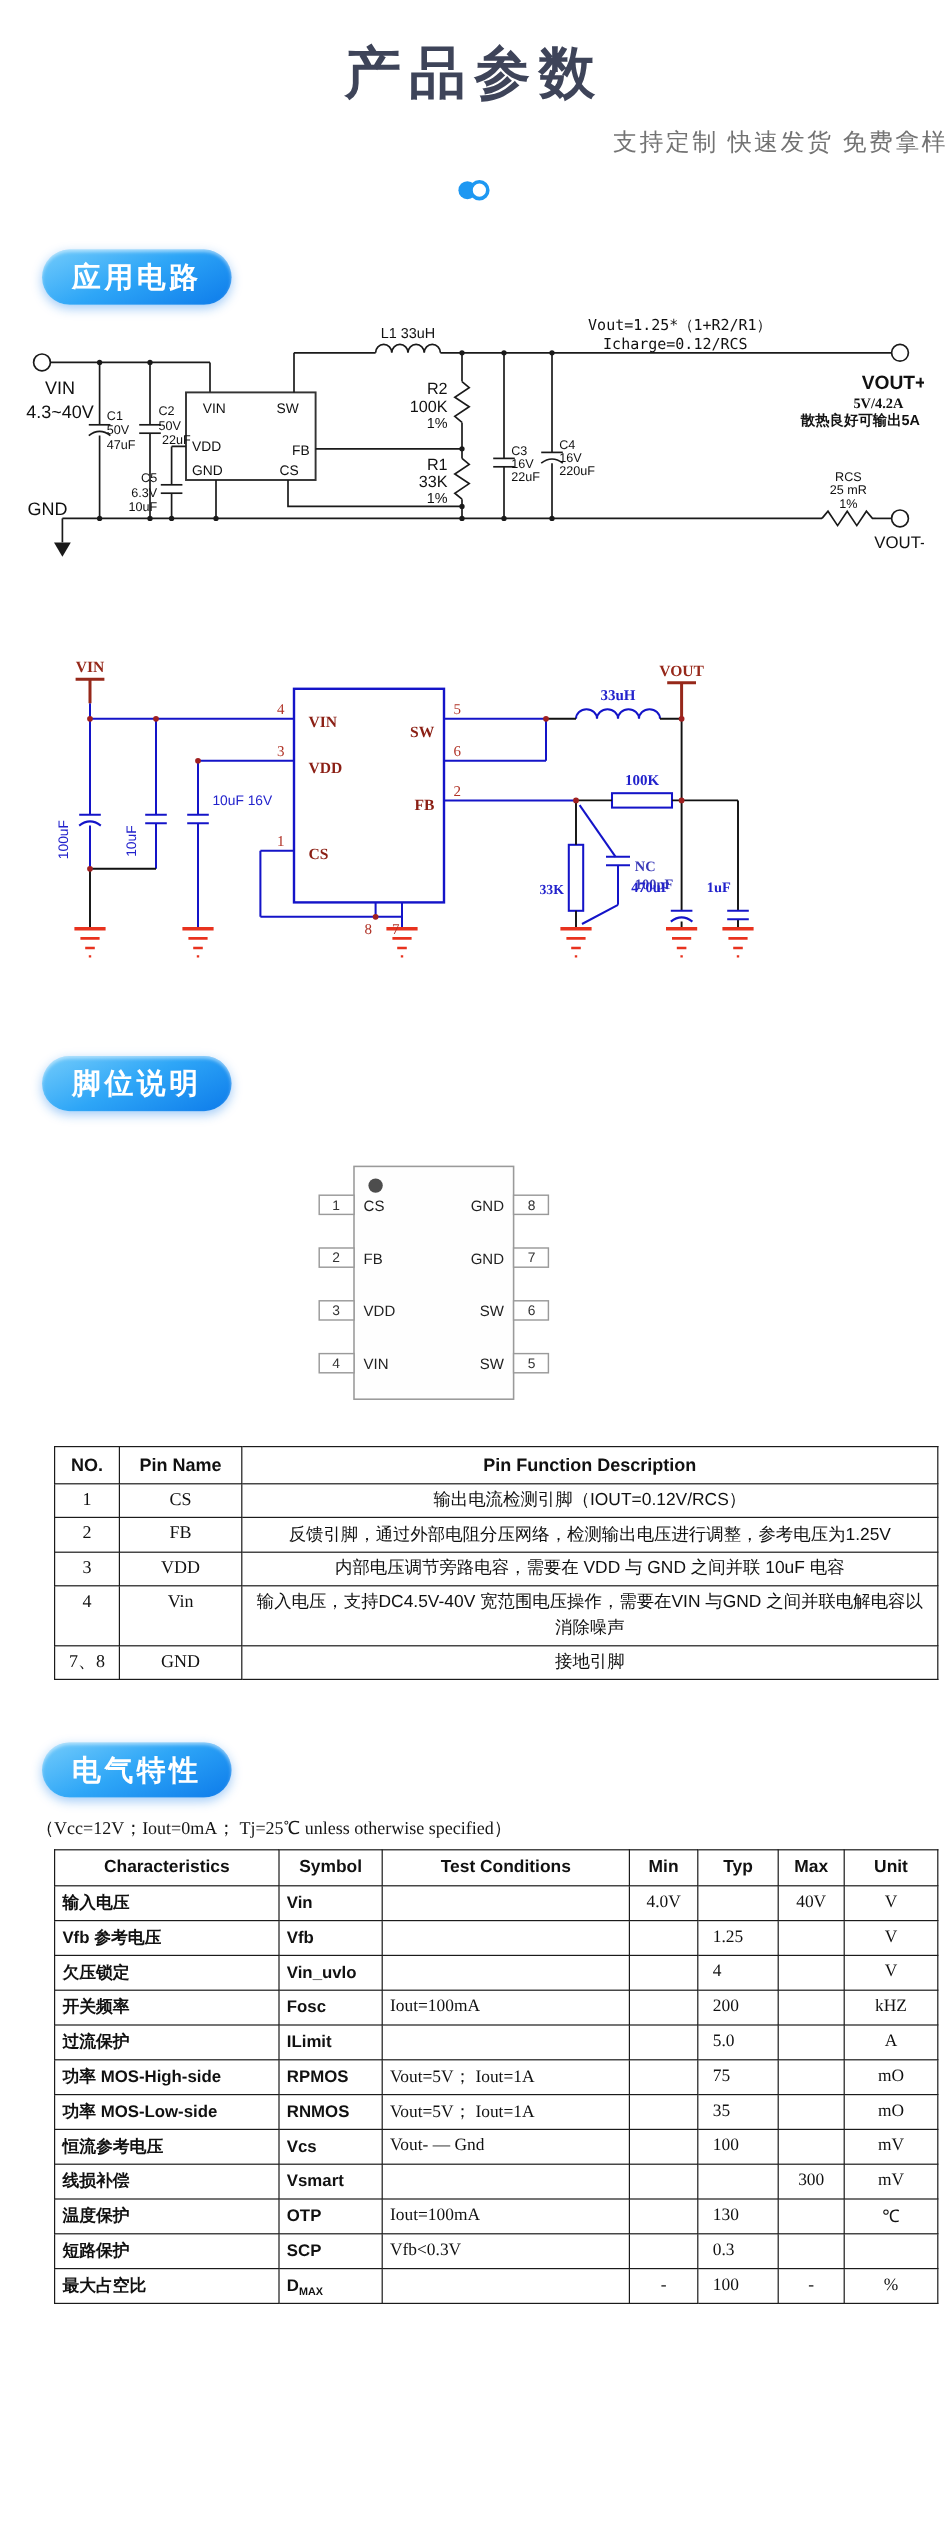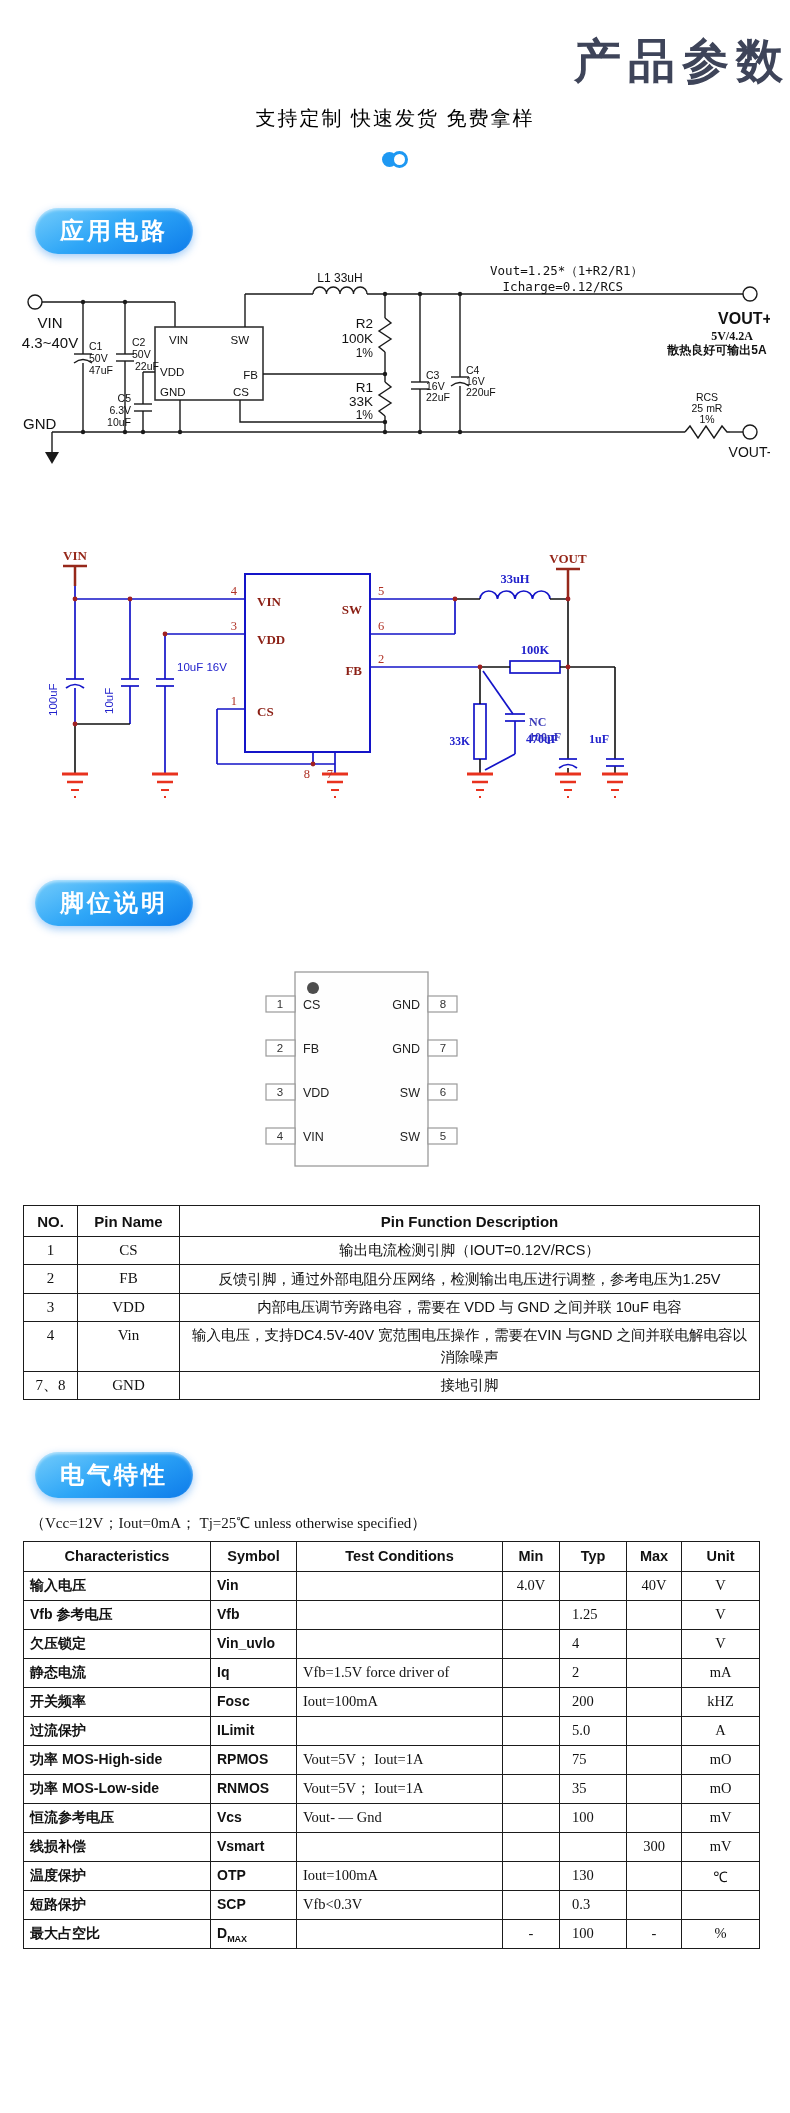--- a/index.html
+++ b/index.html
@@ -1,37 +1,37 @@
 <!DOCTYPE html>
 <html><head>
 <meta charset="utf-8">
 <style>
   html,body{margin:0;padding:0;background:#fff;}
   body{font-family:"Liberation Sans","DejaVu Sans",sans-serif;color:#111;}
   .page{width:790px;margin:0 auto;background:#fff;overflow:hidden;padding-bottom:26px;}
-  .title{margin:30px 0 0 0;text-align:right;font-size:47px;font-weight:800;letter-spacing:7px;color:#3e4459;}
-  .subtitle{margin-top:12px;text-align:center;font-size:20px;letter-spacing:2px;color:#000000;font-weight:500;}
+  .title{margin:30px 0 0 0;text-align:center;font-size:47px;font-weight:800;letter-spacing:7px;color:#3e4459;}
+  .subtitle{margin-top:12px;text-align:right;font-size:20px;letter-spacing:2px;color:#737373;font-weight:500;}
   .dots{margin-top:18px;text-align:center;height:22px;}
   .dot-solid{display:inline-block;width:15px;height:15px;border-radius:50%;background:#1e98f2;vertical-align:middle;}
   .dot-ring{display:inline-block;width:11px;height:11px;border-radius:50%;border:3.5px solid #1e98f2;background:#fff;margin-left:-6px;vertical-align:middle;position:relative;}
   .badge{display:inline-block;margin-left:35px;padding:7px 25px;border-radius:26px;
          background:linear-gradient(155deg,#74ccfb 0%,#2ea6f7 48%,#0d7bea 100%);
          color:#fff;font-size:24px;font-weight:700;letter-spacing:3px;
          box-shadow:0 3px 9px rgba(21,126,235,.4), inset 0 2px 3px rgba(255,255,255,.5);}
   .b1{margin-top:36px;}
   .b2{margin-top:46px;}
   .b3{margin-top:52px;}
   svg{display:block;}
   .svg1{margin:6px 0 0 20px;}
   .svg2{margin:34px 0 0 10px;}
   .svgpin{margin:28px 0 0 240px;}
   .c1txt{font-family:"Liberation Sans","DejaVu Sans",sans-serif;fill:#111;}
   .mono{font-family:"DejaVu Sans Mono",monospace;}
   .serifb{font-family:"Liberation Serif","DejaVu Serif",serif;font-weight:bold;}
-  table{border-collapse:collapse;margin-left:23px;table-layout:fixed;}
+  table{border-collapse:collapse;margin-left:45px;table-layout:fixed;}
   td,th{border:1.6px solid #1b1b1b;padding:2px 6px;overflow:hidden;}
   .pintable{margin-top:16px;width:736px;font-size:14.5px;}
   .pintable th{font-size:15px;height:26px;}
   .pintable td{line-height:1.55;}
   .pt-no{text-align:center;font-family:"Liberation Serif",serif;font-size:15px;}
   .pt-name{text-align:center;font-family:"Liberation Serif",serif;font-size:15px;}
   .pt-desc{text-align:center;}
   .electable{margin-top:8px;width:736px;font-size:14px;}
   .electable th{font-size:14.5px;height:25px;}
   .electable td{height:24px;}
@@ -380,29 +380,20 @@
     <tr>
       <td class="e-char">欠压锁定</td>
       <td class="e-sym"><span>Vin_uvlo</span><sub class="subsc"></sub></td>
       <td class="e-cond"></td>
       <td class="e-min"></td>
       <td class="e-typ">4</td>
       <td class="e-max"></td>
       <td class="e-unit">V</td>
     </tr>
     <tr>
-      <td class="e-char">静态电流</td>
-      <td class="e-sym"><span>Iq</span><sub class="subsc"></sub></td>
-      <td class="e-cond">Vfb=1.5V force driver of</td>
-      <td class="e-min"></td>
-      <td class="e-typ">2</td>
-      <td class="e-max"></td>
-      <td class="e-unit">mA</td>
-    </tr>
-    <tr>
       <td class="e-char">开关频率</td>
       <td class="e-sym"><span>Fosc</span><sub class="subsc"></sub></td>
       <td class="e-cond">Iout=100mA</td>
       <td class="e-min"></td>
       <td class="e-typ">200</td>
       <td class="e-max"></td>
       <td class="e-unit">kHZ</td>
     </tr>
     <tr>
       <td class="e-char">过流保护</td>

